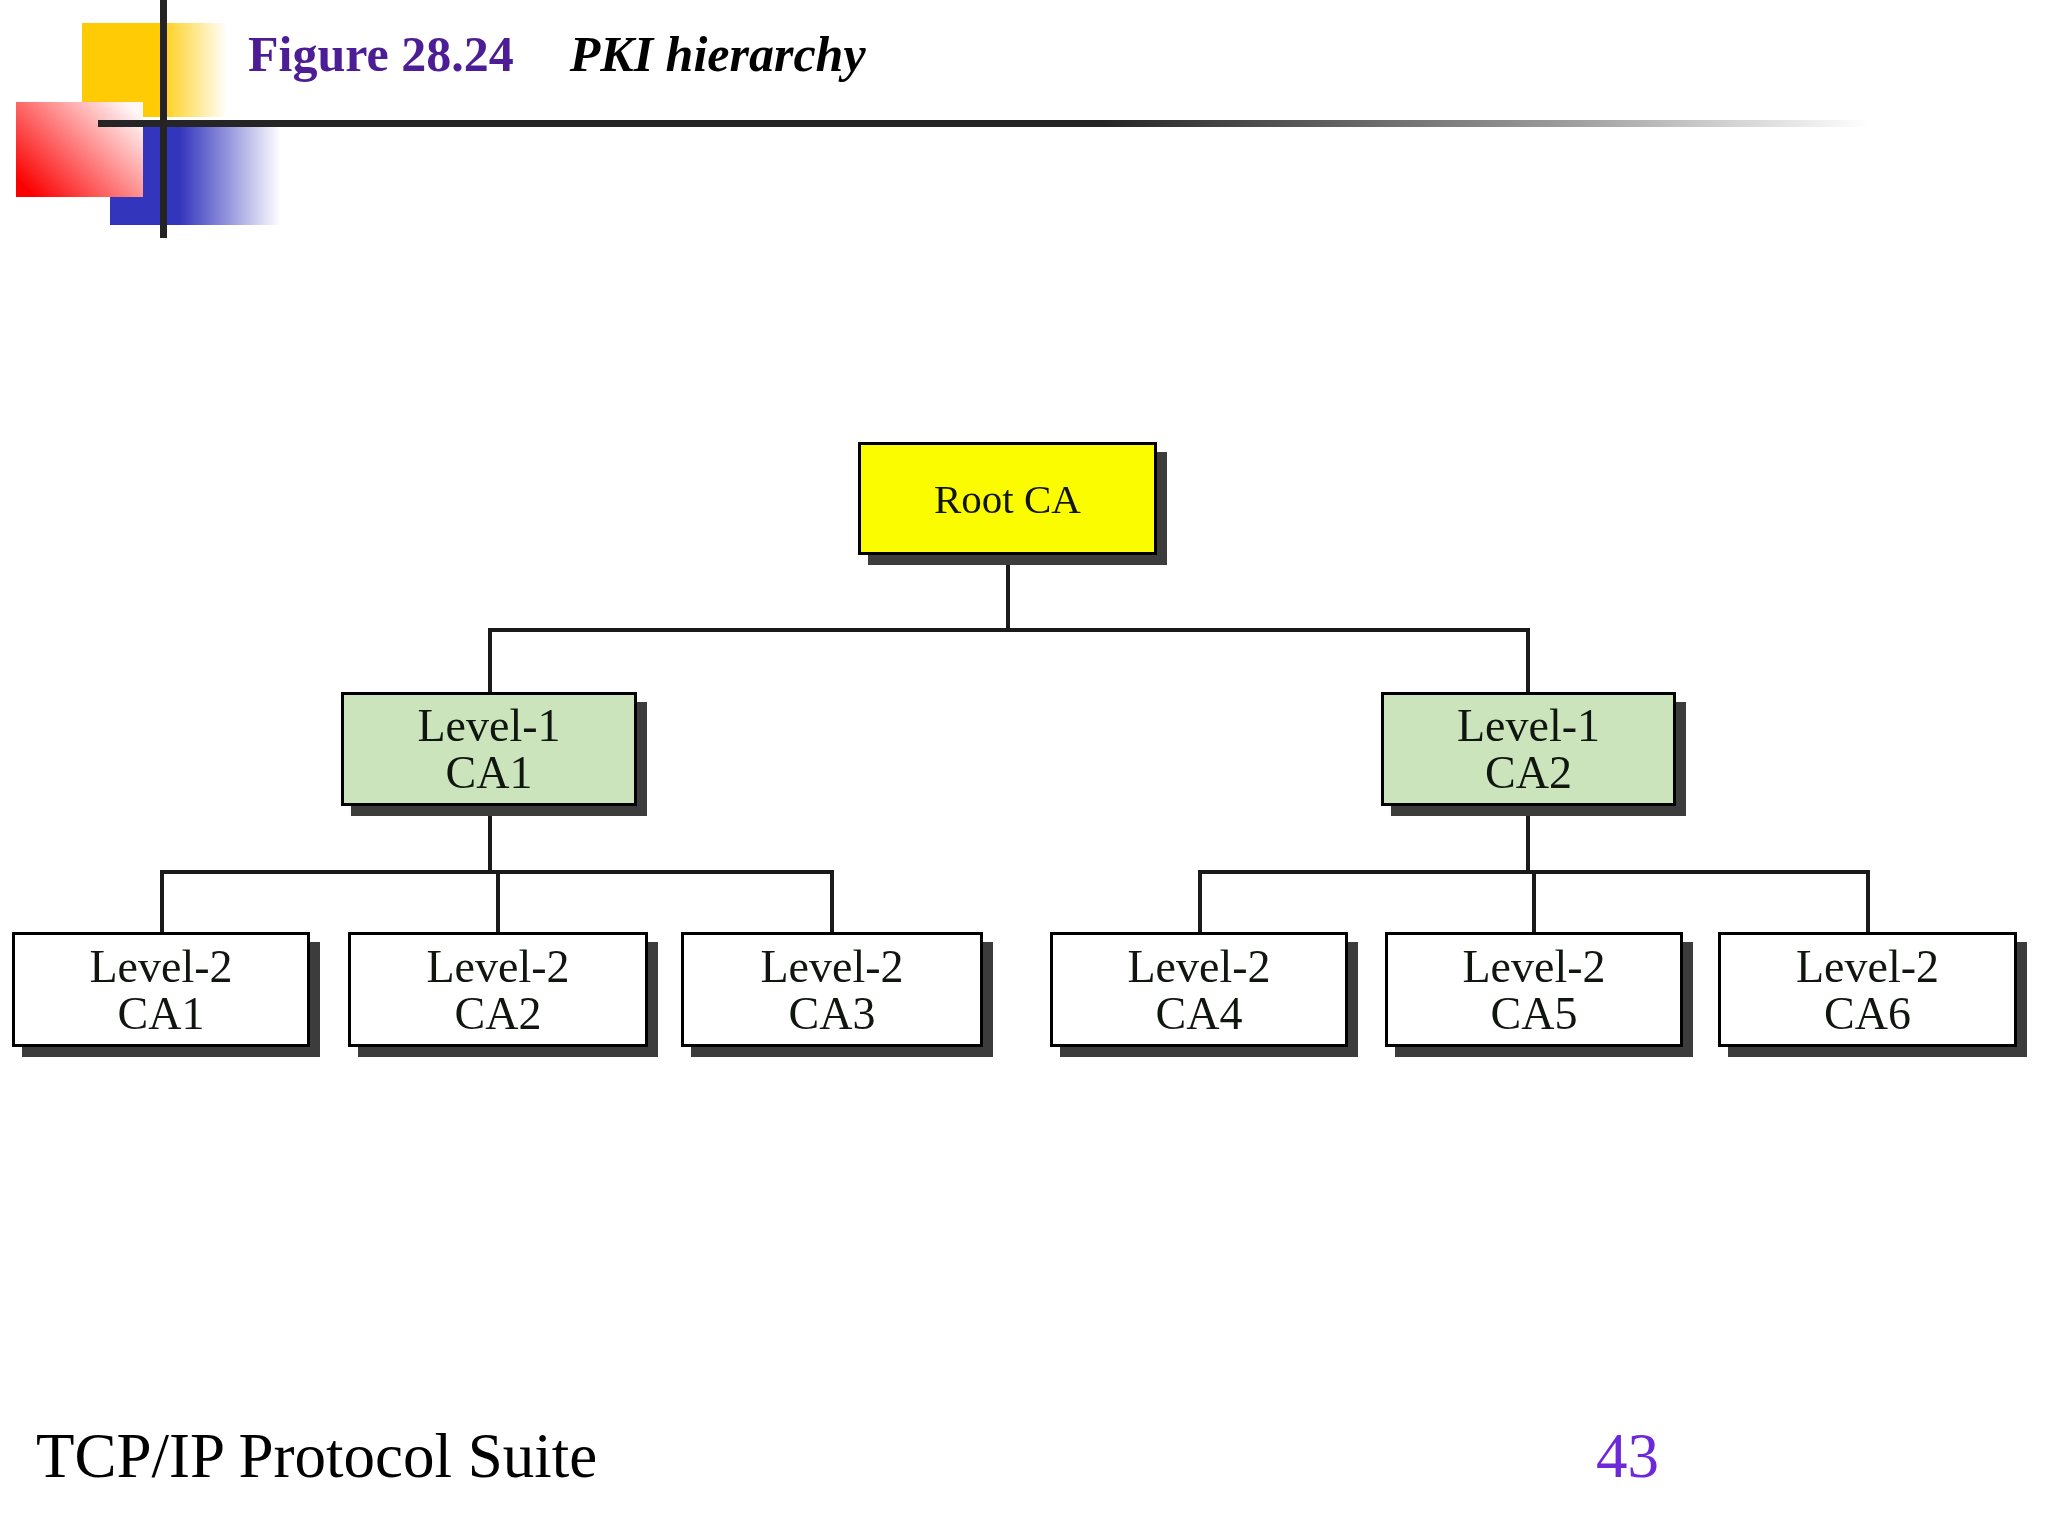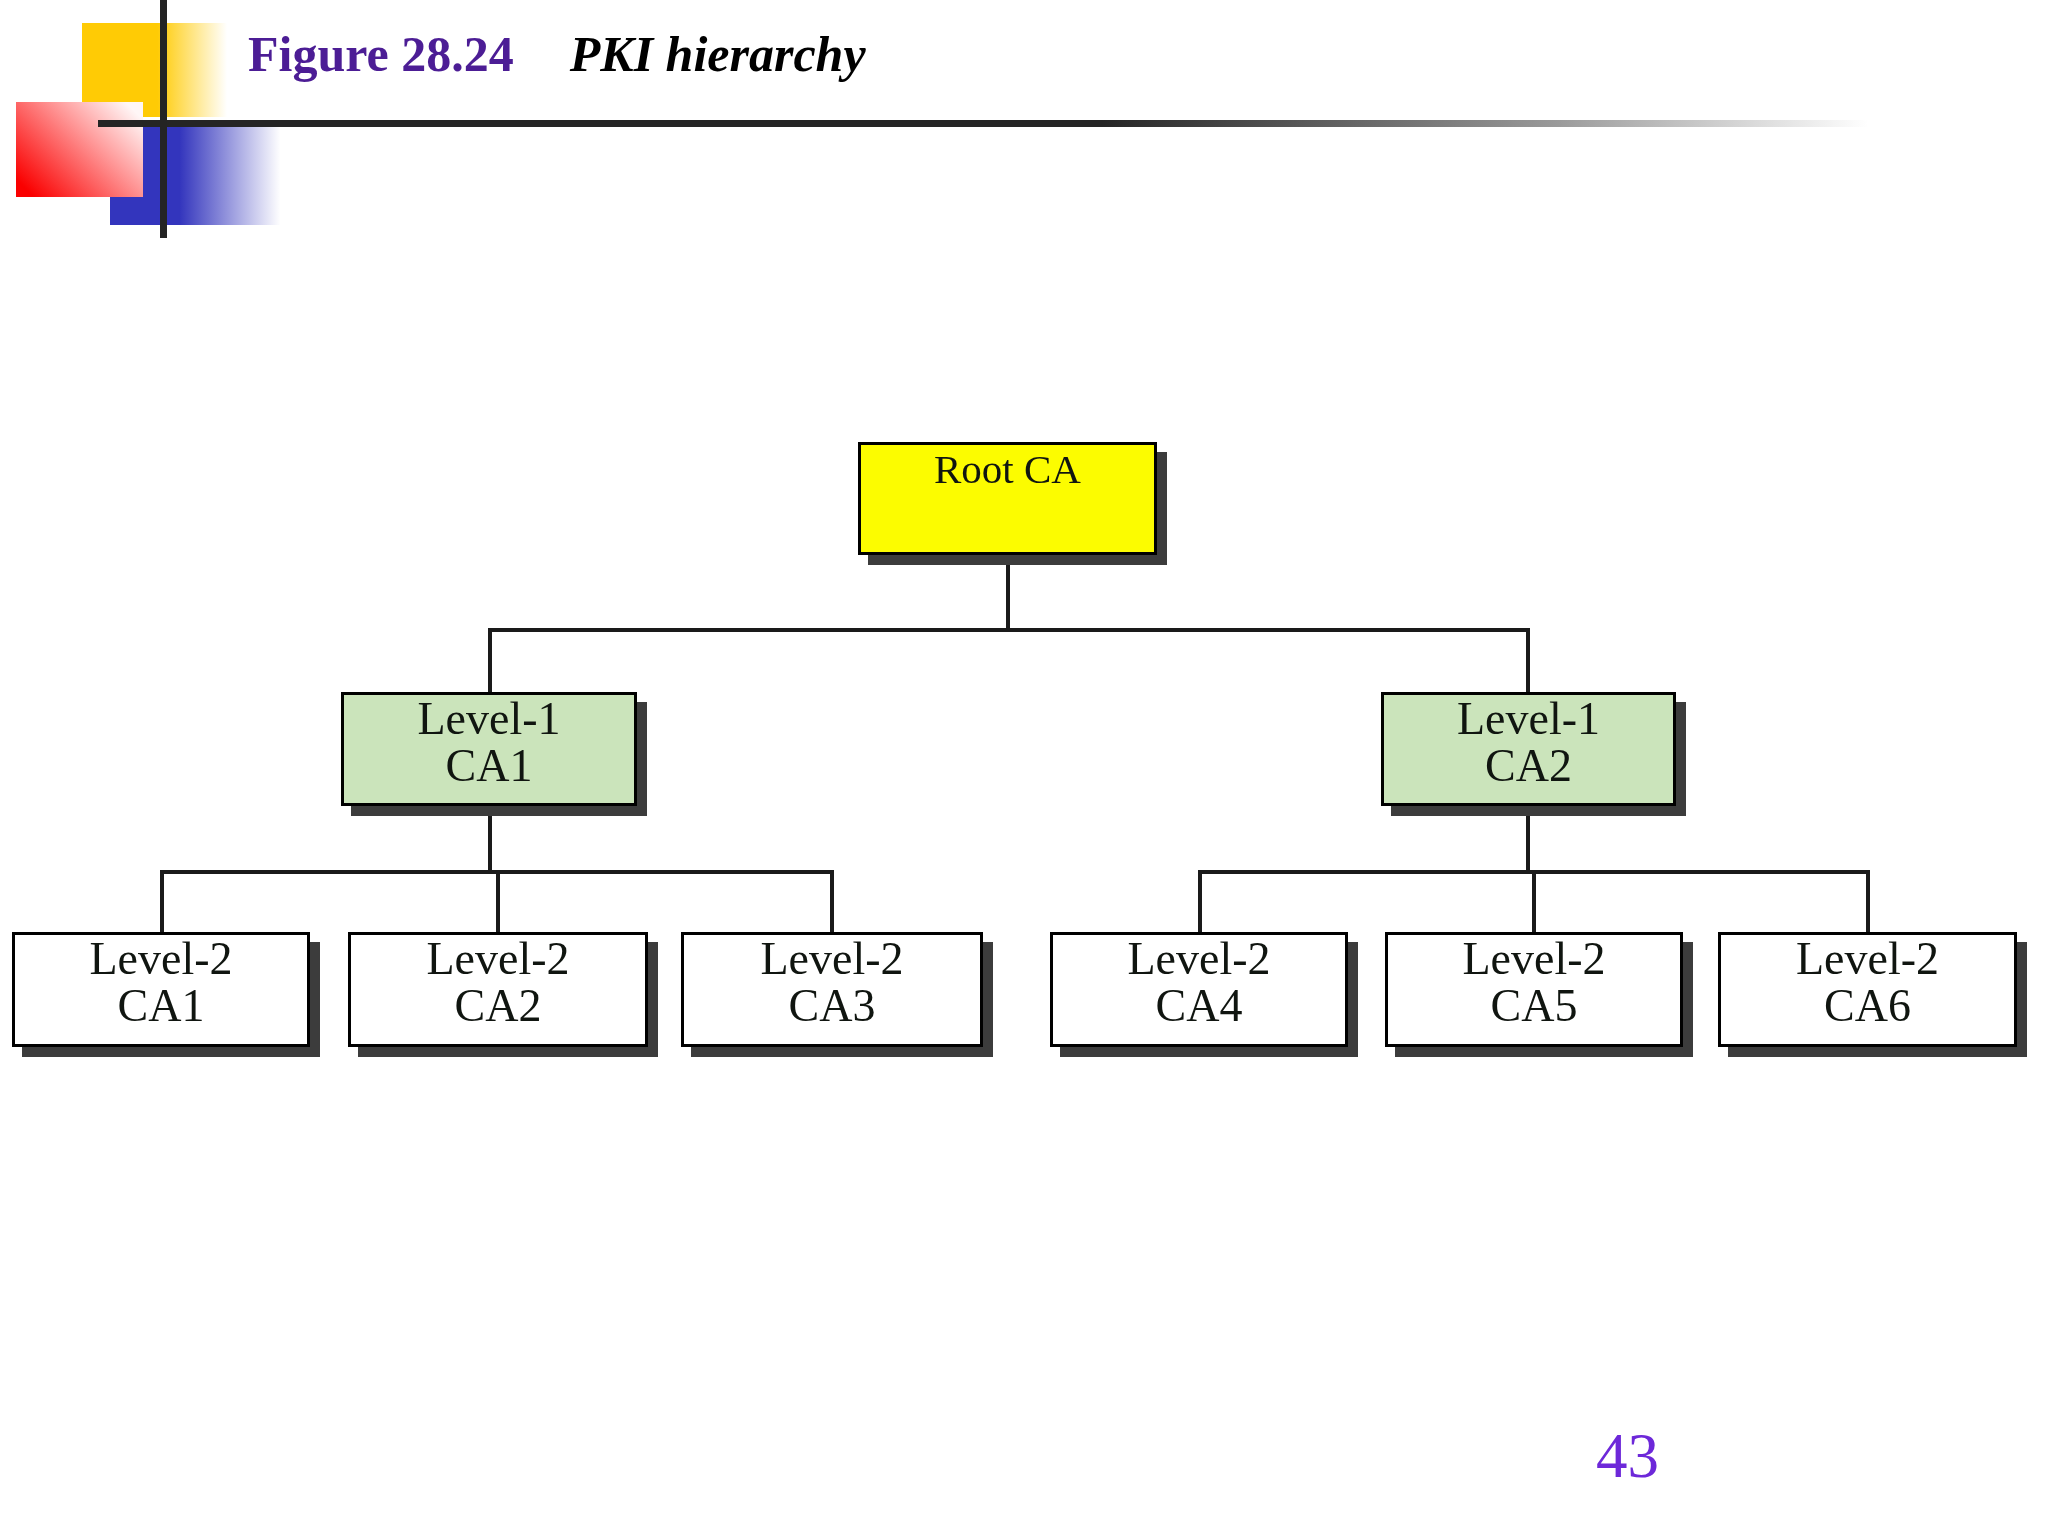--- a/index.html
+++ b/index.html
@@ -81,21 +81,21 @@
   .c-l2ca6-in   { left: 1866px; top: 870px; height: 64px; }
 
   
   .node {
     position: absolute;
     border: 3px solid #000000;
     box-shadow: 10px 10px 0 #3c3c3c;
     display: flex;
     flex-direction: column;
     align-items: center;
-    justify-content: flex-start;
+    justify-content: center;
     text-align: center;
     color: #101510;
   }
   .node-line { font-size: 46px; line-height: 47px; }
   .node-root .node-line { font-size: 41px; line-height: 48px; }
 
   .p-root  { left: 858px;  top: 442px; width: 299px; height: 113px; }
   .p-l1ca1 { left: 341px;  top: 692px; width: 296px; height: 114px; }
   .p-l1ca2 { left: 1381px; top: 692px; width: 295px; height: 114px; }
   .p-l2ca1 { left: 12px;   top: 932px; width: 298px; height: 115px; }
@@ -185,15 +185,16 @@
   </div>
   <div class="node p-l2ca5" style="background: rgb(255, 255, 255);">
     <div class="node-line">Level-2</div>
     <div class="node-line">CA5</div>
   </div>
   <div class="node p-l2ca6" style="background: rgb(255, 255, 255);">
     <div class="node-line">Level-2</div>
     <div class="node-line">CA6</div>
   </div>
 
+  <div class="footer-title">TCP/IP Protocol Suite</div>
   <div class="page-number">43</div>
 
 </div>
 
 </body></html>

